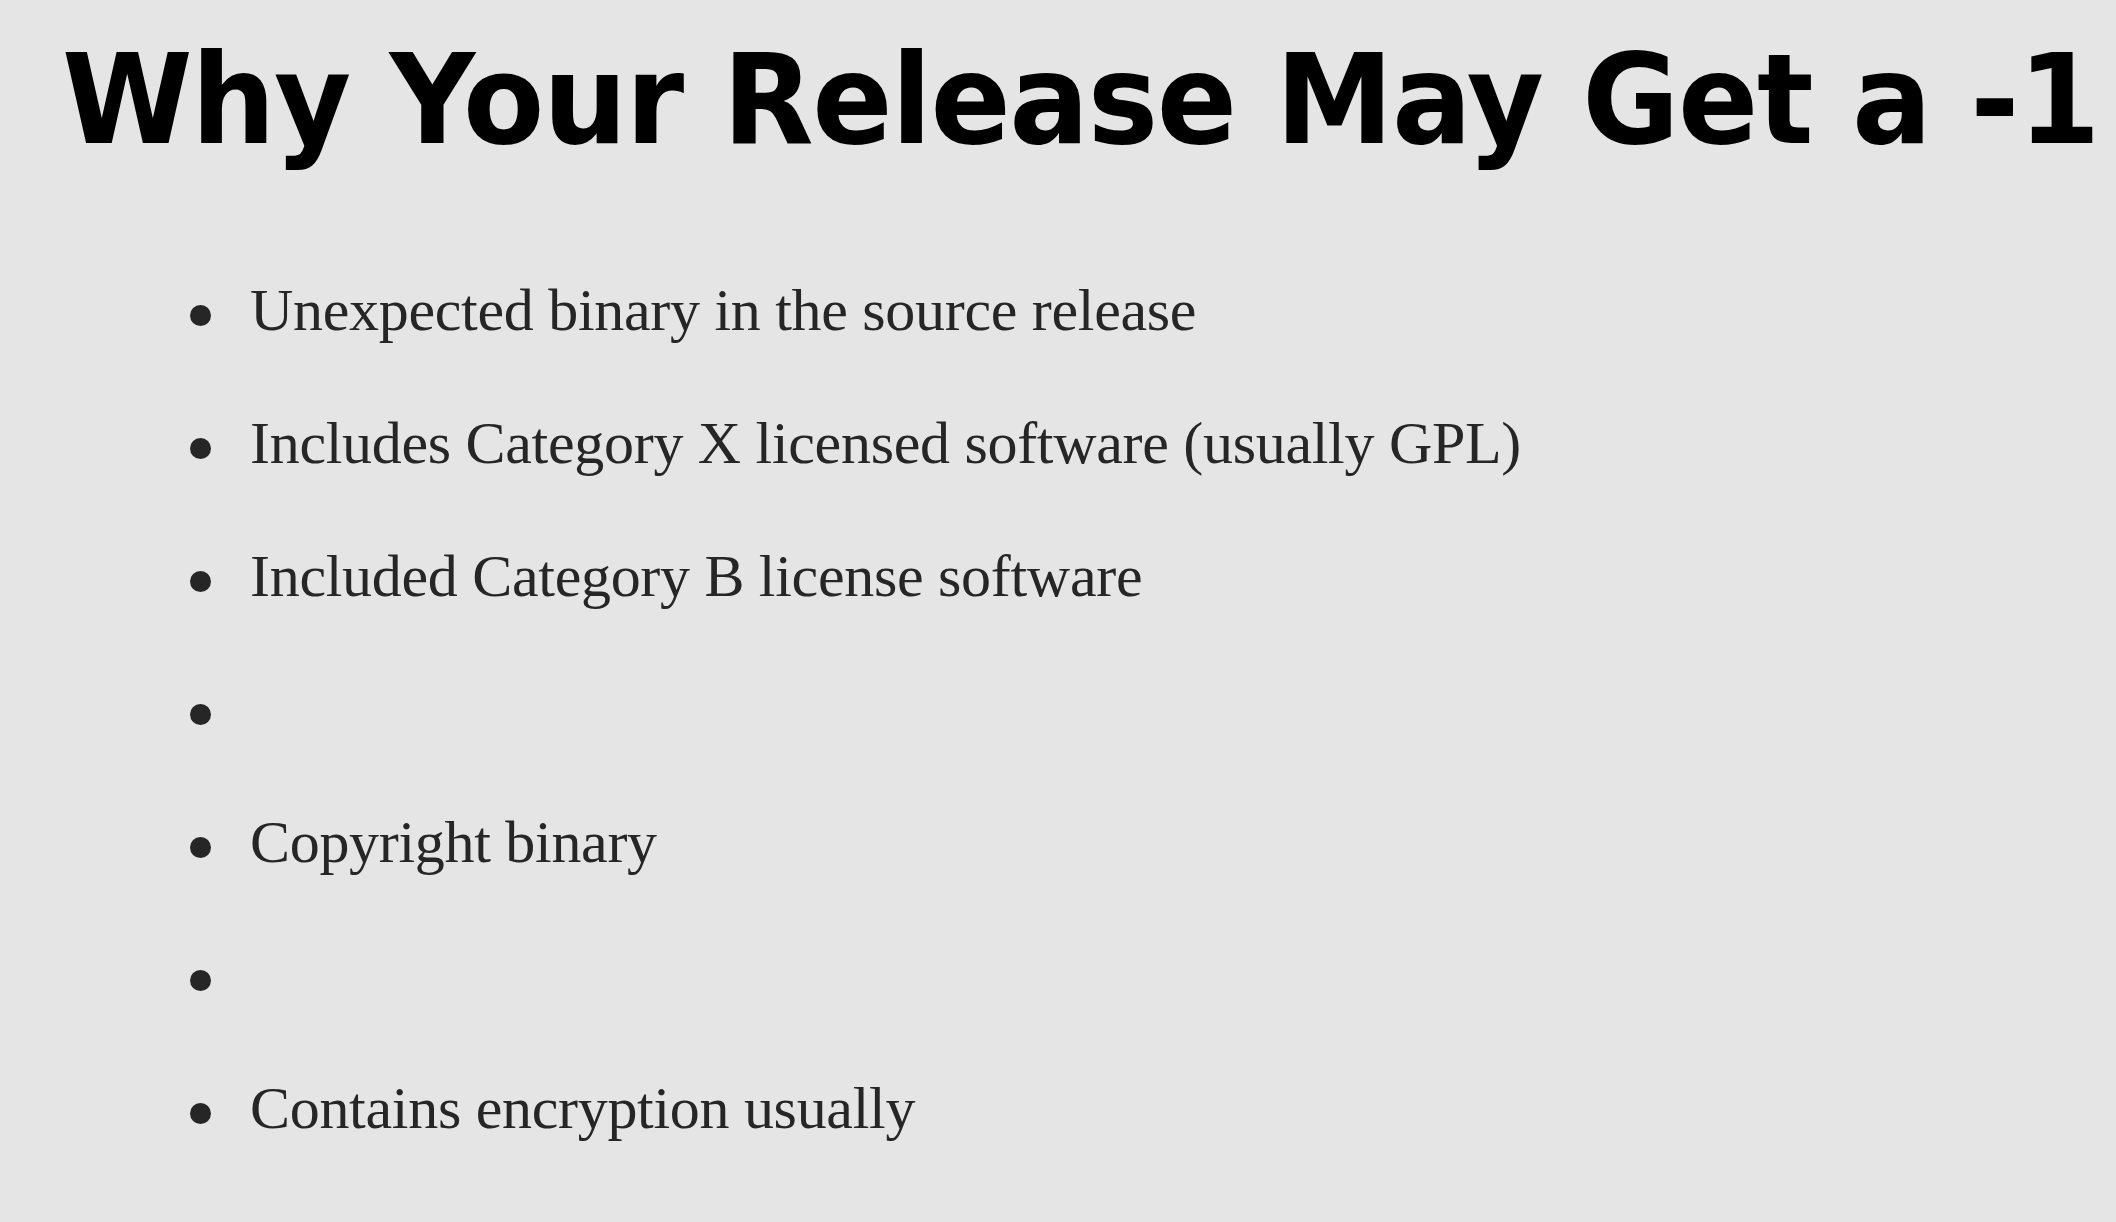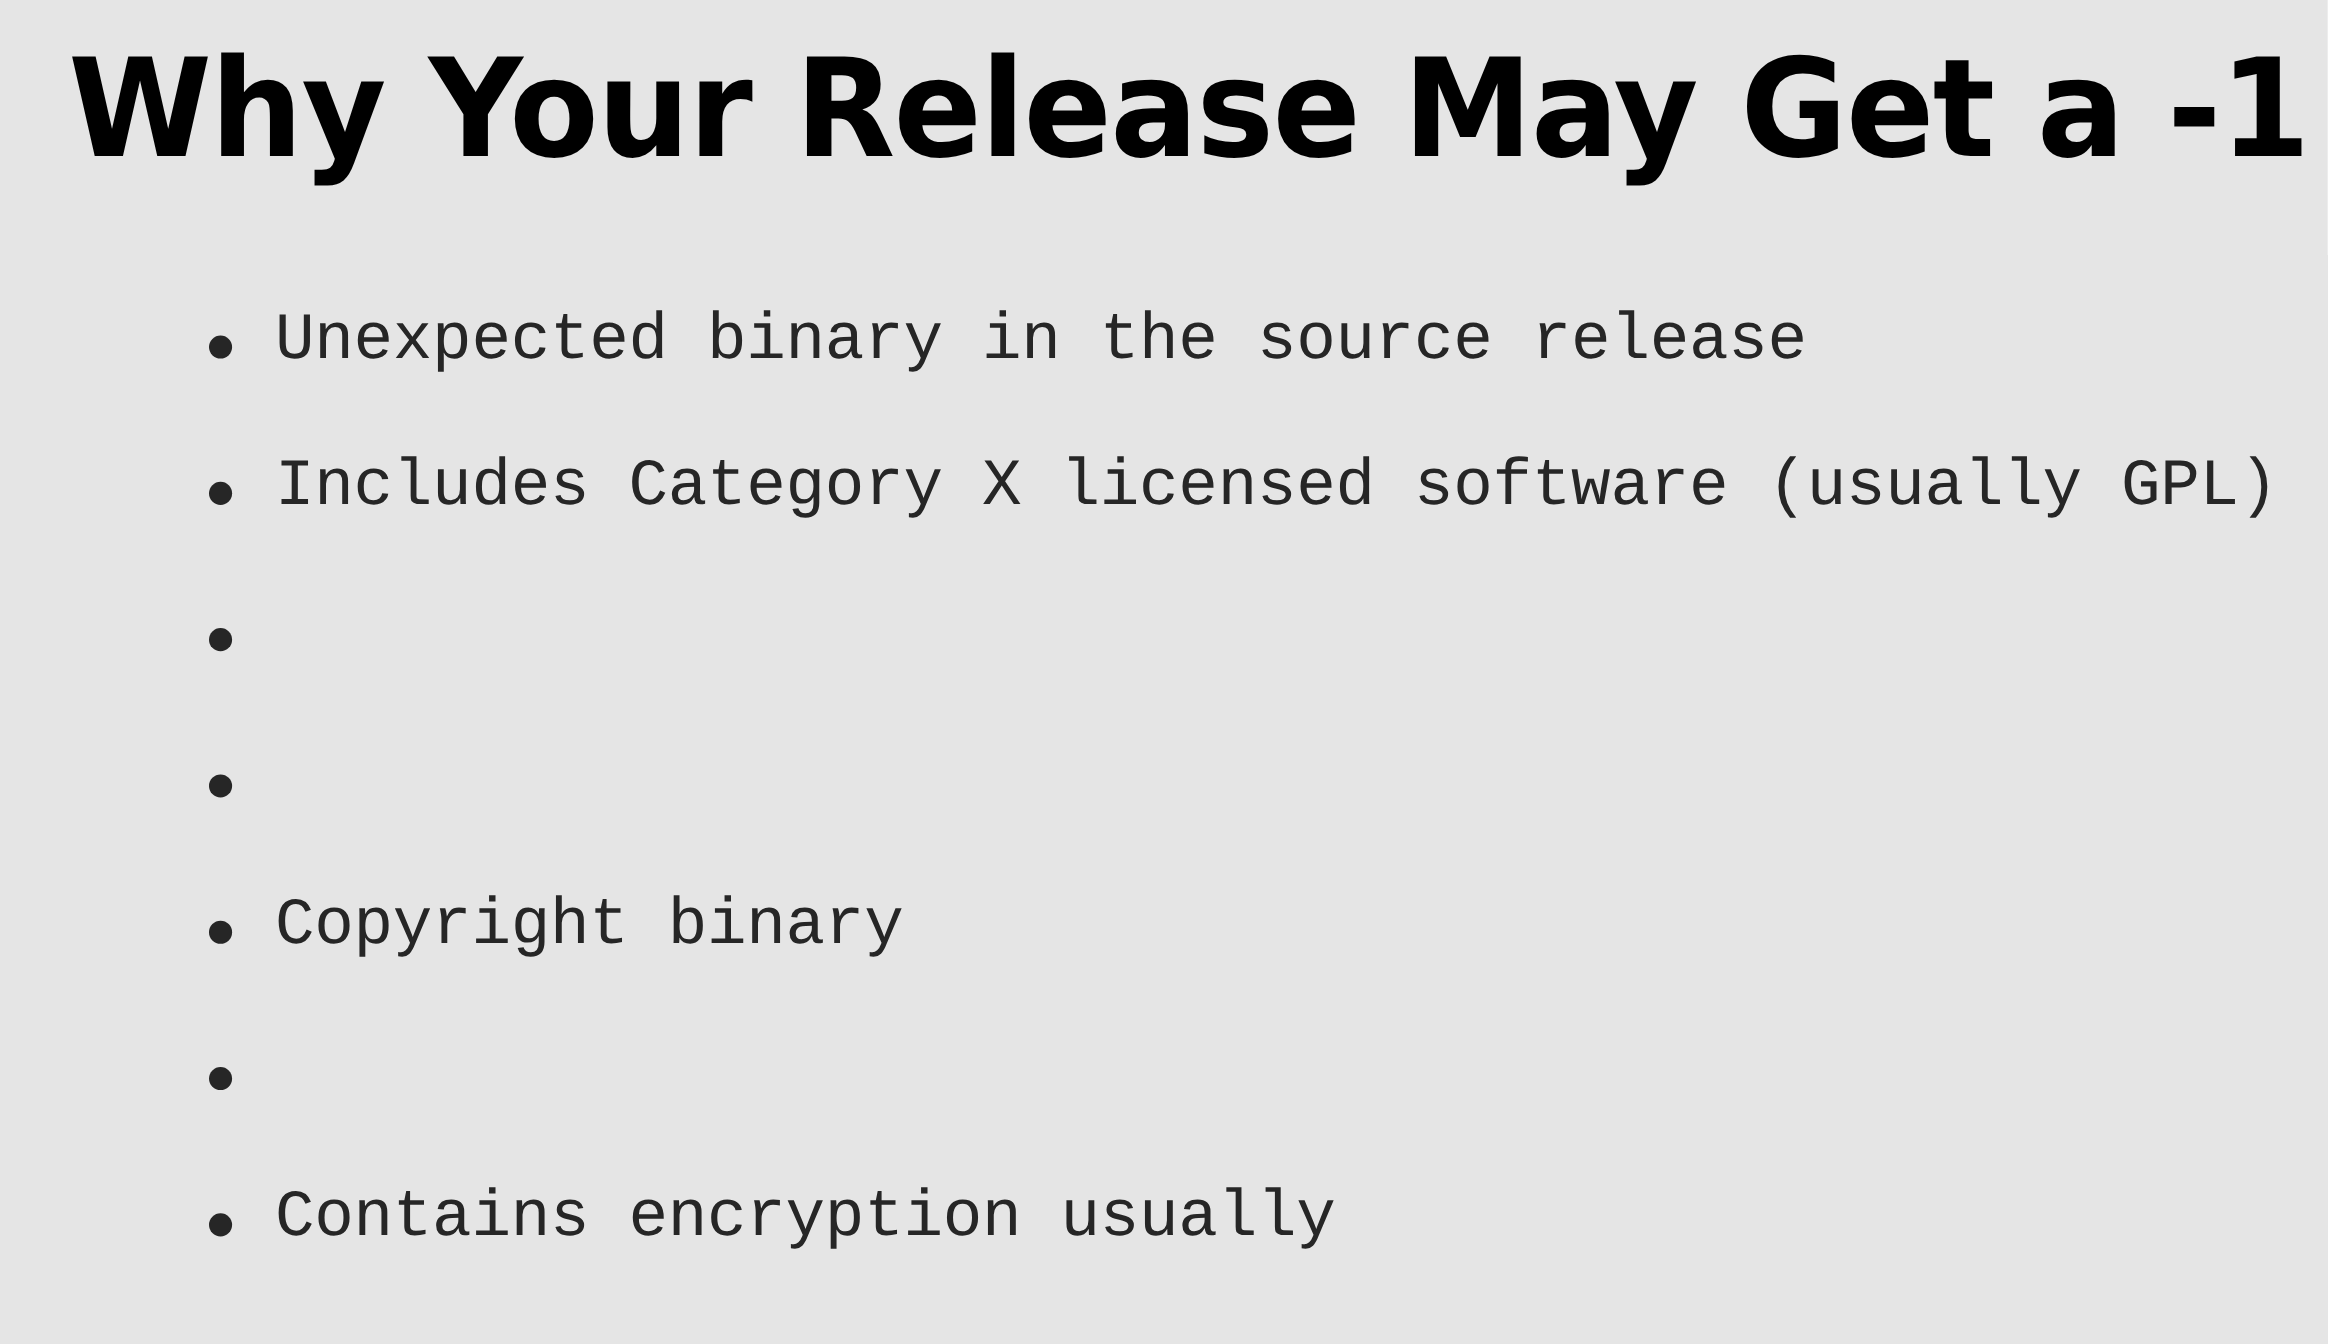--- a/index.html
+++ b/index.html
@@ -62,21 +62,21 @@
     top: 29px;
     width: 21px;
     height: 21px;
     border-radius: 50%;
     background: #262626;
   }
 
   .bullet-text {
     display: block;
     color: #262626;
-    font-family: Liberation Mono, monospace;
+    font-family: Liberation Serif, serif;
     font-size: 60px;
     font-weight: 400;
     line-height: 68px;
     letter-spacing: -0.3px;
     white-space: nowrap;
   }
 </style>
 </head>
 <body>
 
@@ -91,20 +91,21 @@
       <span class="bullet-text">Unexpected binary in the source release</span>
     </li>
 
     <li class="bullet-item">
       <span class="bullet-dot"></span>
       <span class="bullet-text">Includes Category X licensed software (usually GPL)</span>
     </li>
 
     <li class="bullet-item">
       <span class="bullet-dot"></span>
+      <span class="bullet-text">Included Category B license software</span>
     </li>
 
     <li class="bullet-item">
       <span class="bullet-dot"></span>
     </li>
 
     <li class="bullet-item">
       <span class="bullet-dot"></span>
       <span class="bullet-text">Copyright binary</span>
     </li>

